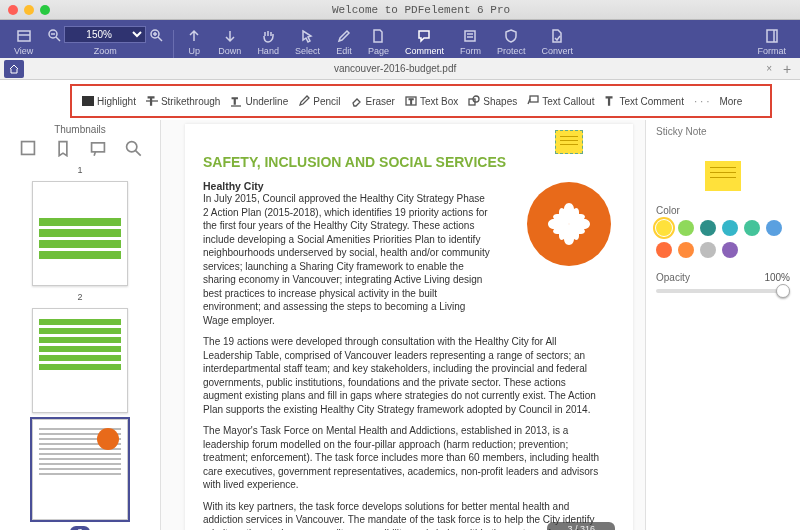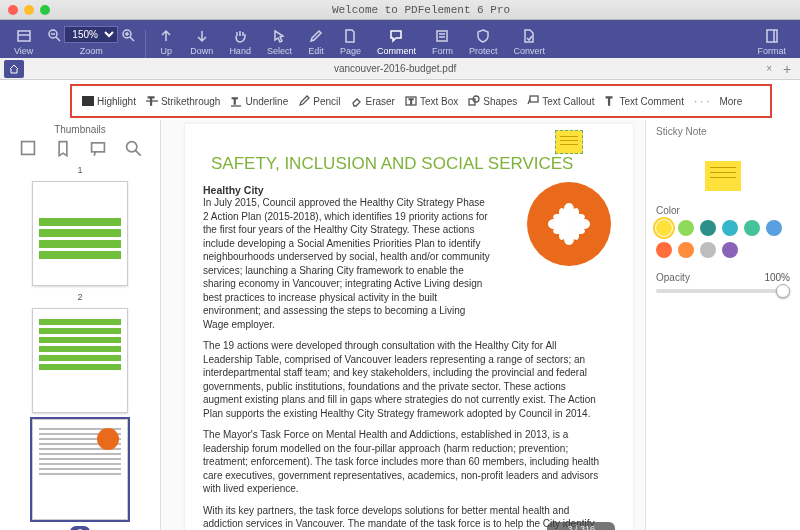--- a/index.html
+++ b/index.html
@@ -9,21 +9,21 @@
   .tl { width:10px; height:10px; border-radius:50%; }
   .tl.red{background:#ff5f57;} .tl.yellow{background:#ffbd2e;} .tl.green{background:#28c940;}
   .titlebar .title { flex:1; text-align:center; font-size:11px; color:#555;font-family:Liberation Mono, monospace; }
   .ribbon { height:38px; background:#4a4f97; display:flex; align-items:flex-end; color:#cfd1e8; padding:0 6px;}
   .rgroup { display:flex; flex-direction:column; align-items:center; padding:2px 8px; font-size:9px; gap:2px; }
   .rgroup .ric { width:16px; height:16px; display:flex; align-items:center; justify-content:center; }
   .rgroup.sel { color:#fff;}
   .rgroup svg { stroke:#cfd1e8; fill:none; stroke-width:1.5; }
   .rgroup.sel svg { stroke:#fff; }
   .zoombox { display:flex; align-items:center; gap:3px; padding:2px 6px;}
-  .zoombox select { font-size:10px; background:#2f3370; color:#fff; border:1px solid #6a6eb0; padding:1px 3px;}
+  .zoombox select { font-size:10px; background:#2f3370; color:#fff; border:1px solid #6a6eb0; padding:1px 17px;}
   .zoombox .mag{ width:14px;height:14px;}
   .ribbon .spacer{flex:1;}
   .tabbar { height:22px; background:#f1f1f1; border-bottom:1px solid #d0d0d0; display:flex; align-items:center; padding:0 4px; font-size:10px;}
   .tabbar .home{ width:20px; height:18px; background:#4a4f97; display:flex; align-items:center; justify-content:center; border-radius:2px; margin-right:6px;}
   .tabbar .home svg{stroke:#fff;fill:none;}
   .tabbar .tab{ flex:1; text-align:center; color:#555;}
   .tabbar .x{ color:#888; padding:0 6px;}
   .tabbar .plus{ width:18px; text-align:center; color:#888; font-size:14px;}
   .annobar { height:34px; margin:4px 28px 2px 70px; border:2px solid #d43; display:flex; align-items:center; gap:10px; padding:0 10px; font-size:10px; color:#444;}
   .annobar .ai{ display:flex; align-items:center; gap:3px;}
@@ -38,21 +38,21 @@
   .thumbs{ flex:1; overflow:hidden; display:flex; flex-direction:column; align-items:center; gap:6px; padding:4px 0;}
   .thumb{ width:96px; background:#fff; border:1px solid #ccc; box-shadow:0 1px 2px rgba(0,0,0,.15);}
   .thumb.p1{ height:128px;}
   .thumb.p2{ height:128px;}
   .thumb.p3{ height:124px;}
   .thumb.sel{ outline:2px solid #4a4f97;}
   .tn{ font-size:9px; color:#555; }
   .tn.badge{ background:#4a4f97;color:#fff;border-radius:8px;padding:1px 7px;}
   .doc { flex:1; overflow:hidden; position:relative; background:#fafafa;}
   .page { position:absolute; left:24px; top:4px; right:12px; bottom:0; background:#fff; padding:18px 30px 0 18px; overflow:hidden; box-shadow:0 0 3px rgba(0,0,0,.1);}
-  .page h2{ color:#7fb23a; font-size:17px; font-weight:400; margin:12px 8px 10px;}
+  .page h2{ color:#7fb23a; font-size:14px; font-weight:700; margin:12px 0 10px;}
   .page h4{ font-size:10.5px; font-weight:700; margin-top:8px;}
   .page p{ font-size:10px; line-height:1.35; margin-bottom:8px;}
   .sticky{ position:absolute; right:50px; top:6px; width:28px; height:24px; background:#ffe13b; border:1px dashed #6a8; }
   .sticky:after{content:"";position:absolute;left:4px;top:5px;right:4px;height:1px;background:#c8a100;box-shadow:0 4px 0 #c8a100,0 8px 0 #c8a100;}
   .handsimg{ position:absolute; right:22px; top:58px; width:84px; height:84px; border-radius:50%; background:#e86a1a; display:flex; align-items:center;justify-content:center;}
   .handsimg svg{width:54px;height:54px;}
   .pgnum{ position:absolute; right:30px; bottom:6px; background:rgba(60,60,60,.7); color:#eee; font-size:9px; padding:2px 20px; border-radius:6px;}
   .side { width:155px; border-left:1px solid #e0e0e0; padding:6px 10px; font-size:10px; color:#555;}
   .side .shdr{ text-align:left; color:#777; margin-bottom:24px;}
   .side .bignote{ width:36px;height:30px;background:#ffe13b;margin:4px auto 14px;position:relative;}

